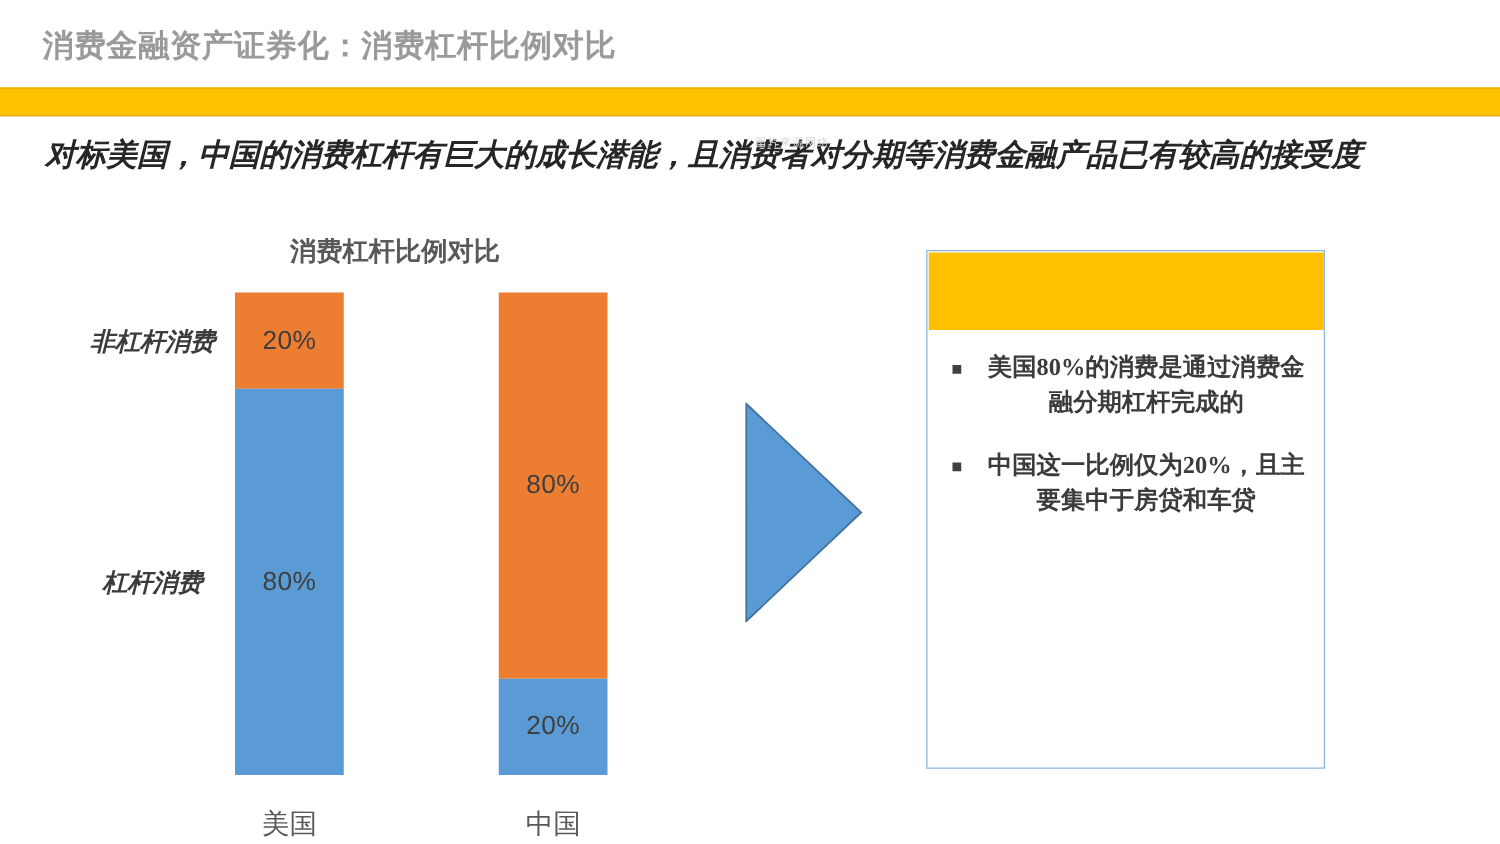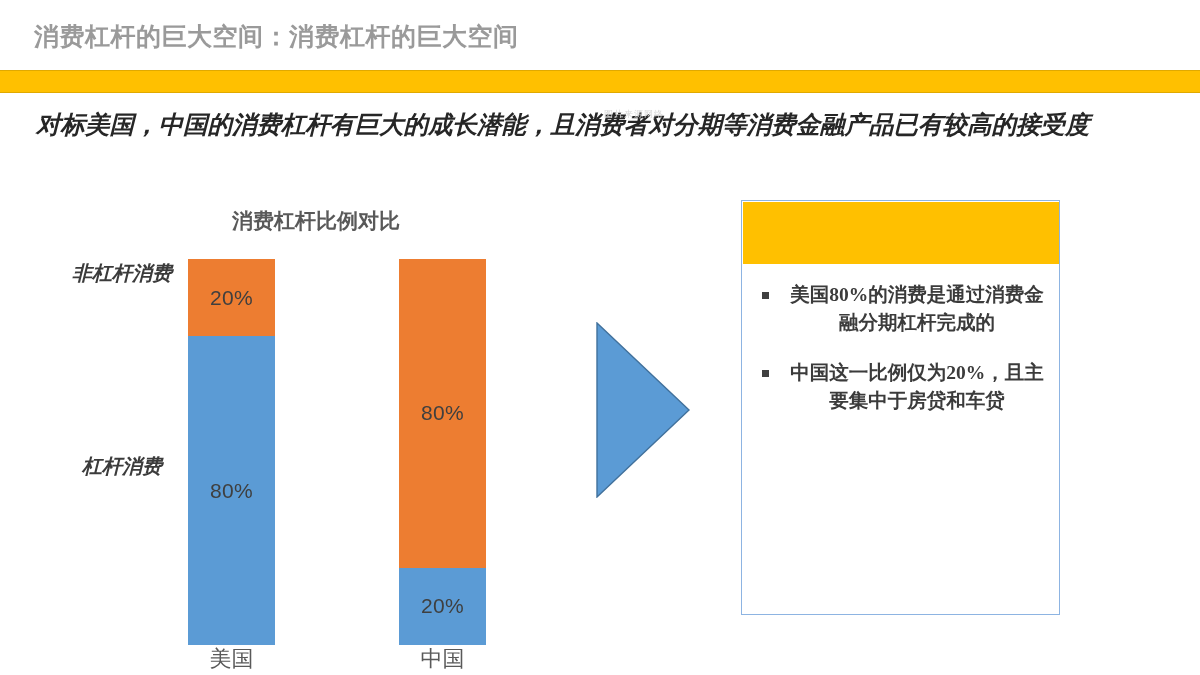--- a/index.html
+++ b/index.html
@@ -58,21 +58,21 @@
   #chart-area {
     position: absolute;
     left: 0px;
     top: 185px;
     width: 560px;
     height: 475px;
   }
   #chart-title {
     position: absolute;
     left: 232px;
-    top: 22px;
+    top: 2px;
     font-size: 21px;
     font-weight: bold;
     color: #595959;
     white-space: nowrap;
   }
 
   .series-label {
     position: absolute;
     font-family: "Liberation Serif", "DejaVu Serif", serif;
     font-style: italic;
@@ -98,21 +98,20 @@
     position: absolute;
     left: 0;
     width: 100%;
     box-sizing: border-box;
     display: flex;
     align-items: center;
     justify-content: center;
     font-size: 21px;
     color: #3f3f3f;
     letter-spacing: 0.3px;
-    margin-top: 25px;
   }
   .seg-nonleverage { background: #ED7D31; }
   .seg-leverage    { background: #5B9BD5; }
 
   .axis-tick-label {
     position: absolute;
     top: 459px;
     width: 87px;
     text-align: center;
     font-size: 22px;
@@ -184,21 +183,21 @@
     font-size: 9px;
     color: #d8d8d8;
     letter-spacing: 1px;
     pointer-events: none;
     margin-left: 32px;
   }
 </style>
 </head>
 <body>
 
-<div id="slide-title">消费杠杆的巨大空间：消费杠杆的巨大空间</div>
+<div id="slide-title">消费金融资产证券化：消费杠杆比例对比</div>
 
 <div id="title-rule"></div>
 
 <div id="lead-paragraph">对标美国，中国的消费杠杆有巨大的成长潜能，且消费者对分期等消费金融产品已有较高的接受度</div>
 
 <div class="watermark">图片来源网络</div>
 
 <div id="chart-area">
 
   <div id="chart-title">消费杠杆比例对比</div>

